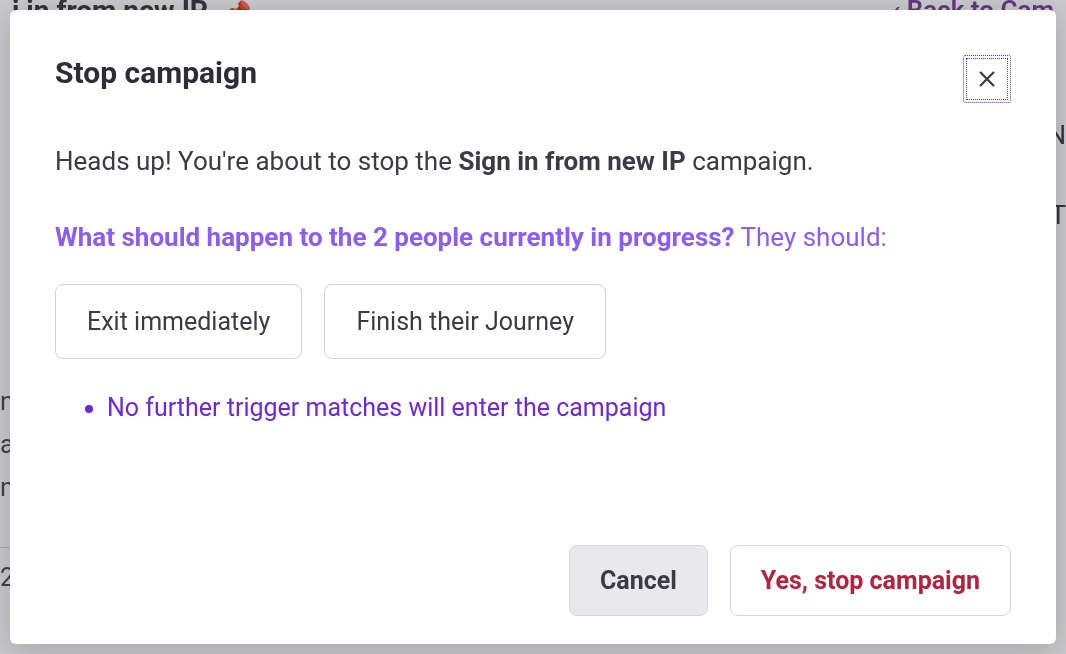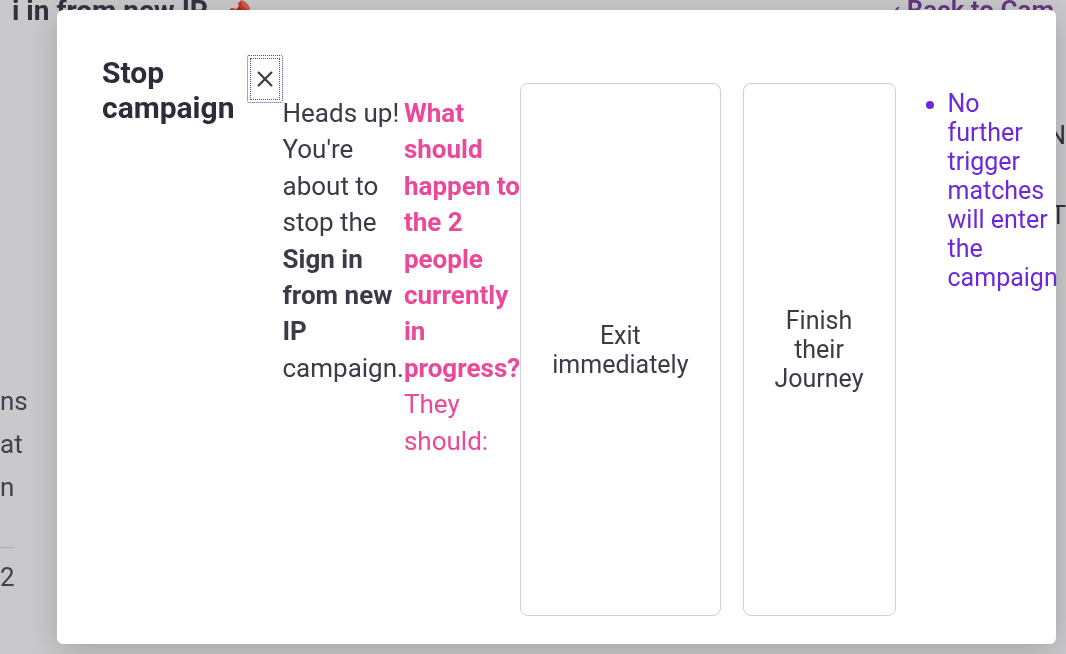--- a/index.html
+++ b/index.html
@@ -73,22 +73,21 @@
       position: absolute;
       left: 10px;
       right: 10px;
       top: 10px;
       bottom: 10px;
       background: #ffffff;
       border-radius: 6px;
       box-shadow: 0 6px 30px rgba(0,0,0,0.18);
       padding: 45px 45px 28px 45px;
       display: flex;
-      flex-direction: row;
-      margin-left: 47px;
+      flex-direction: column;
     }
     .modal-header {
       display: flex;
       justify-content: space-between;
       align-items: flex-start;
     }
     .modal-title {
       font-size: 30px;
       font-weight: 700;
       color: #2d2d3a;
@@ -112,21 +111,21 @@
     .heads-up {
       margin-top: 40px;
       font-size: 26px;
       color: #3b3b48;
       line-height: 1.4;
     }
     .heads-up .bold { font-weight: 700; }
     .question {
       margin-top: 40px;
       font-size: 26px;
-      color: #ec4899;
+      color: #8b5cf6;
       line-height: 1.4;
     }
     .question .bold { font-weight: 700; }
     .options {
       margin-top: 28px;
       display: flex;
       gap: 22px;
     }
     .option-btn {
       border: 1px solid #d0d0d8;
@@ -223,13 +222,17 @@
   <div class="options">
     <button class="option-btn">Exit immediately</button>
     <button class="option-btn">Finish their Journey</button>
   </div>
 
 
   <ul class="bullets">
     <li>No further trigger matches will enter the campaign</li>
   </ul>
 
+  <div class="footer">
+    <button class="btn btn-cancel">Cancel</button>
+    <button class="btn btn-confirm">Yes, stop campaign</button>
+  </div>
 </div>
 
 </body></html>

